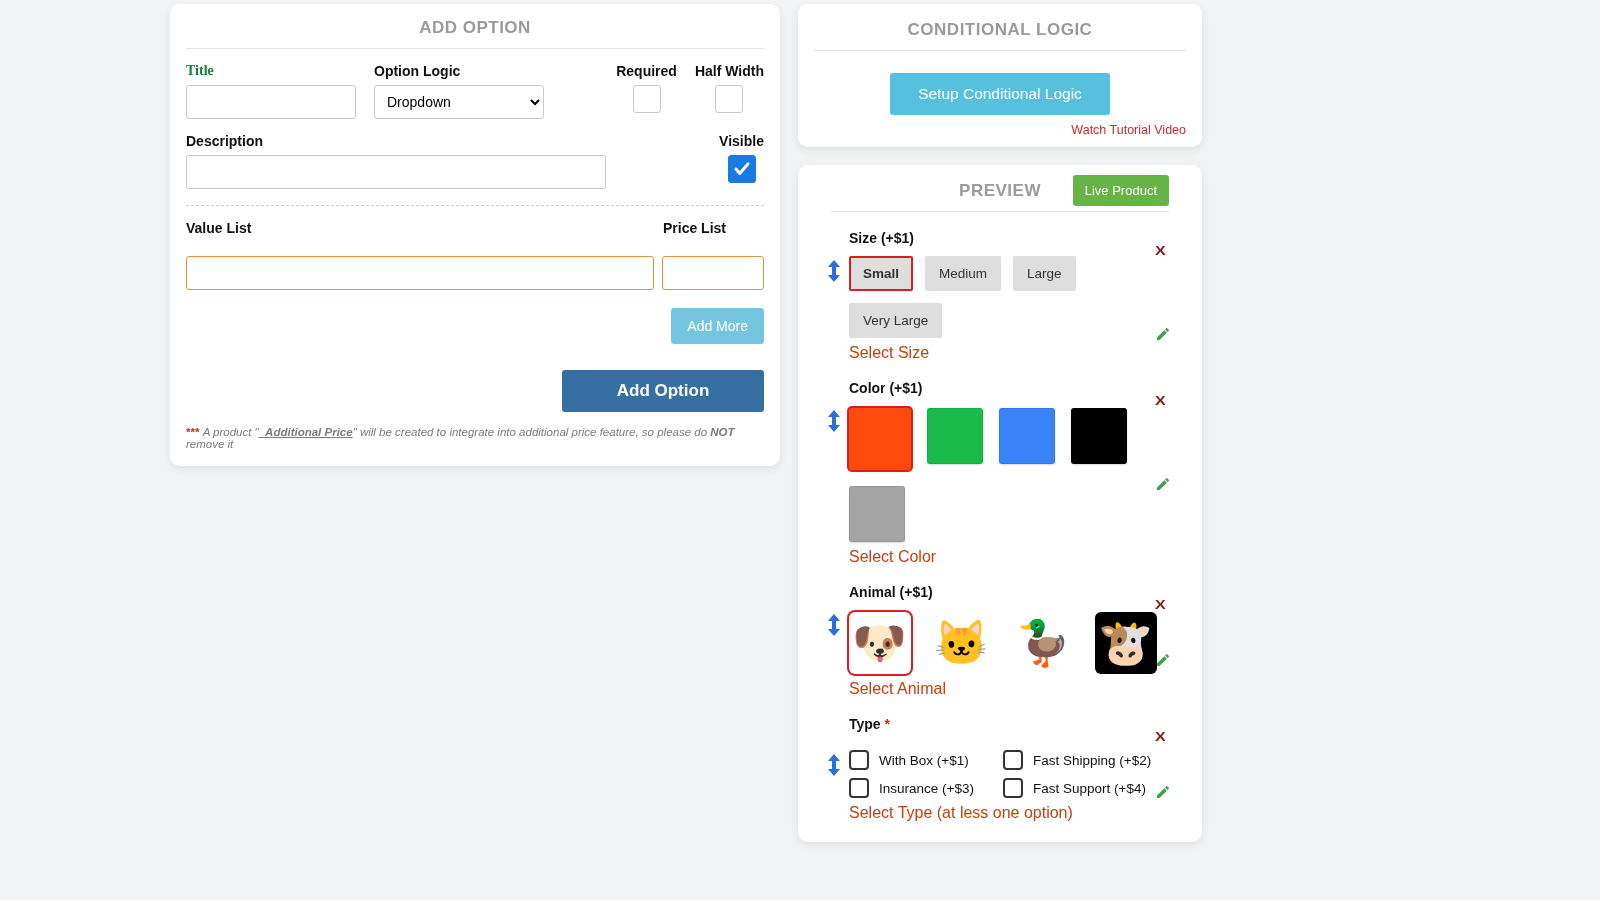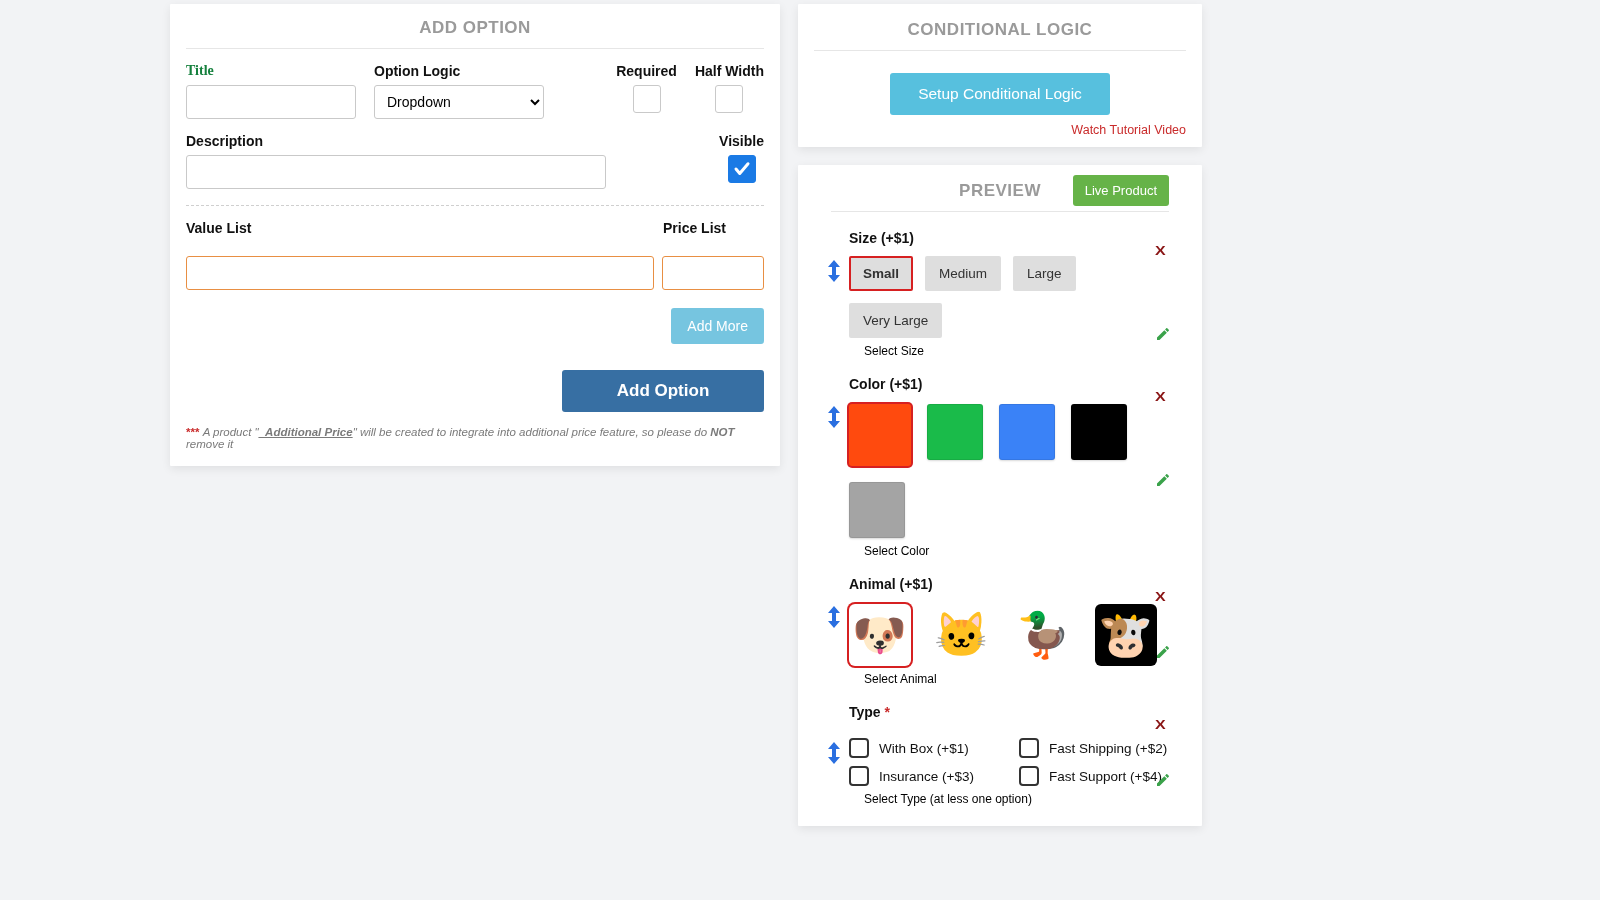--- a/index.html
+++ b/index.html
@@ -13,21 +13,21 @@
   color: #111;
 }
 .wrap {
   display: flex;
   gap: 18px;
   padding: 0 170px 0 170px;
   align-items: flex-start;
 }
 .card {
   background: #fff;
-  border-radius: 1px;
+  border-radius: 10px;
   box-shadow: 0 3px 10px rgba(0,0,0,0.08);
 }
 .left-card { width: 610px; padding: 14px 16px 16px; margin-top: 4px; }
 .right-top { width: 404px; padding: 16px 16px 10px; margin-top: 4px; }
 .right-bottom { width: 404px; padding: 16px 33px 20px; margin-top: 18px; }
 
 .panel-title {
   text-align: center;
   font-weight: 700;
   color: #9a9a9a;
@@ -131,21 +131,21 @@
 .drag-handle {
   position:absolute; left:-4px; top:30px;
   color:#2a6fe0; font-size:18px;
 }
 .opt-actions { position:absolute; right:-2px; top:12px; display:flex; flex-direction:column; gap: 66px; }
 .opt-actions.tight { gap:38px; }
 .act-del { color:#8a1616; font-weight:900; font-size:16px; cursor:pointer; transform:scaleY(.85);}
 .act-edit { color:#3aa24a; font-size:14px; cursor:pointer; }
 .act-edit svg{ display:block; }
 .opt-label { font-weight:700; }
-.opt-sub { color:#000000; font-size:12px; margin-top:6px;margin-left:15px; }
+.opt-sub { color:#c2410c; font-size:16px; margin-top:6px; }
 .req-star{ color:#c92a2a; }
 
 .pill-row { display:flex; flex-wrap:wrap; gap:12px; margin-top:10px; max-width: 320px;}
 .pill {
   padding:10px 14px;
   background:#dedede; border-radius:2px;
   font-size:13.5px; color:#333; cursor:pointer;
 }
 .pill.selected { border:2px solid #d62021; padding:8px 12px; font-weight:700; }
 
@@ -161,21 +161,21 @@
 .animal-row { display:flex; gap:20px; margin-top:12px; }
 .animal {
   width:62px; height:62px; border-radius:6px;
   display:flex; align-items:center; justify-content:center;
   font-size:44px; cursor:pointer;
   background:#fff;
 }
 .animal.selected { box-shadow: 0 0 0 2px #d62021; }
 .animal.cow { background:#000; }
 
-.check-row { display:flex; flex-wrap:wrap; gap: 0 20px; margin-top:10px; max-width: 330px; }
+.check-row { display:flex; flex-wrap:wrap; gap: 0 4px; margin-top:10px; max-width: 330px; }
 .chk-item { display:flex; align-items:center; gap:10px; width: 150px; margin-top:8px; font-size:13.5px;}
 .chk-box {
   width:20px; height:20px; border:2px solid #333; border-radius:4px;
   display:inline-block;
 }
 </style>
 </head>
 <body>
 
 <div class="wrap">

